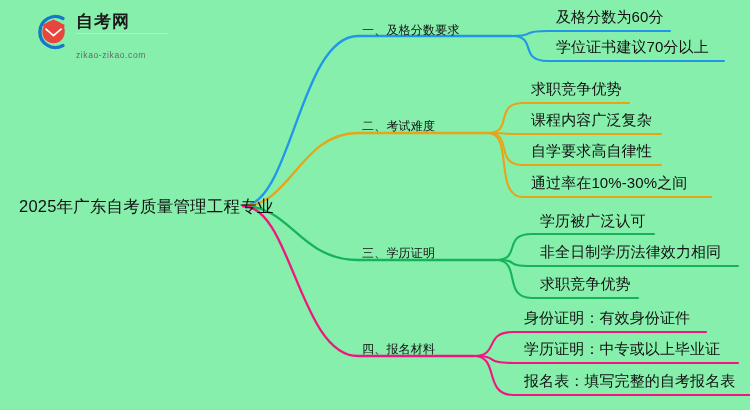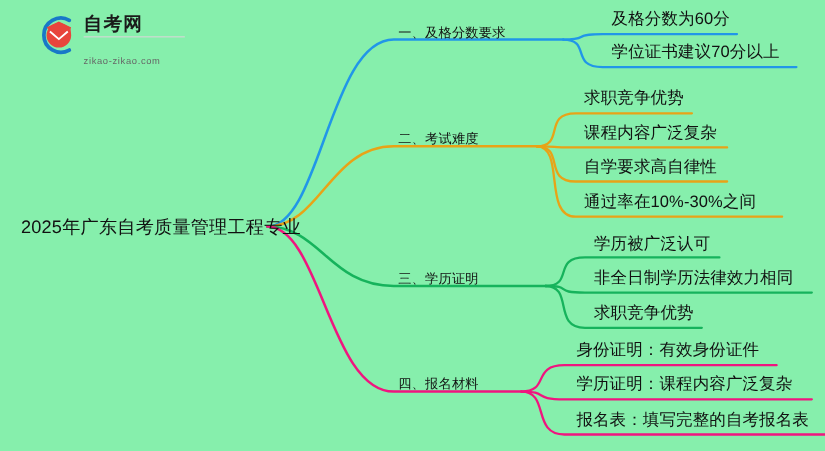--- a/index.html
+++ b/index.html
@@ -142,17 +142,17 @@
       <div class="node leaf-node" style="left: 531px; top: 80px;">求职竞争优势</div>
       <div class="node leaf-node" style="left: 531px; top: 111px;">课程内容广泛复杂</div>
       <div class="node leaf-node" style="left: 531px; top: 142px;">自学要求高自律性</div>
       <div class="node leaf-node" style="left: 531px; top: 174px;">通过率在10%-30%之间</div>
       <div class="node branch-node" style="left: 362px; top: 245px;">三、学历证明</div>
       <div class="node leaf-node" style="left: 540px; top: 212px;">学历被广泛认可</div>
       <div class="node leaf-node" style="left: 540px; top: 243px;">非全日制学历法律效力相同</div>
       <div class="node leaf-node" style="left: 540px; top: 275px; text-align: right;">求职竞争优势</div>
       <div class="node branch-node" style="left: 362px; top: 341px;">四、报名材料</div>
       <div class="node leaf-node" style="left: 524px; top: 309px;">身份证明：有效身份证件</div>
-      <div class="node leaf-node" style="left: 524px; top: 340px;">学历证明：课程内容广泛复杂</div>
+      <div class="node leaf-node" style="left: 524px; top: 340px;">学历证明：中专或以上毕业证</div>
       <div class="node leaf-node" style="left: 524px; top: 372px;">报名表：填写完整的自考报名表</div>
     </div>
 
 </div>
 
 </body></html>

